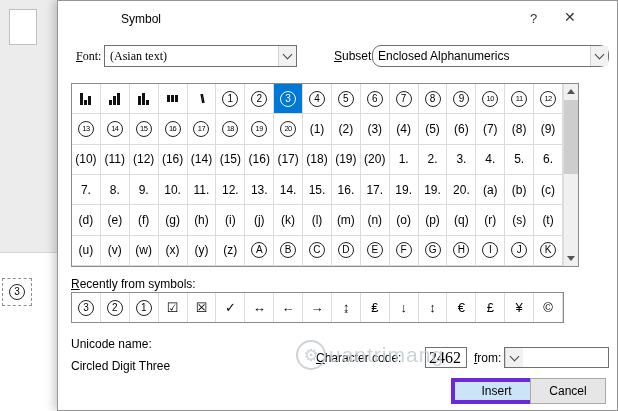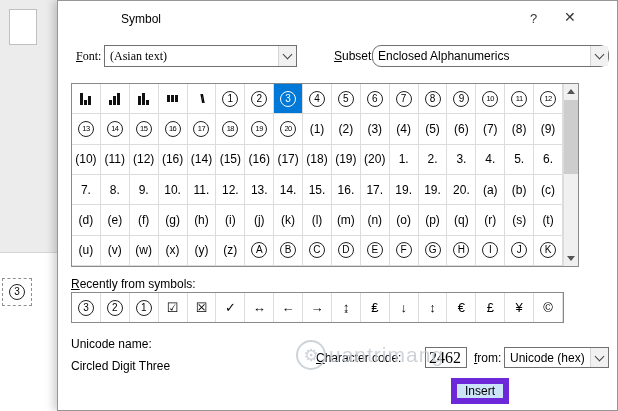--- a/index.html
+++ b/index.html
@@ -69,21 +69,21 @@
   .uni-name{left:13px;top:358px;}
   .lbl-cc{left:258px;top:350px;}
   .cc-input{position:absolute;left:367px;top:346px;width:42px;height:21px;border:1px solid #707070;
             font-size:16px;padding:0 3px;box-sizing:border-box;font-family:Liberation Serif, serif;}
   .lbl-from{left:416px;top:350px;}
   .combo-from{left:446px;top:346px;width:105px;height:21px;}
 
   
   .btn{position:absolute;top:377px;height:26px;font-size:12px;display:flex;align-items:center;
        justify-content:center;box-sizing:border-box;cursor:default;}
-  .btn-insert{left:393px;width:58px;background:#cce4f7;border:6px solid #6d28d9;}
+  .btn-insert{left:393px;width:91px;background:#cce4f7;border:4px solid #6d28d9;}
   .btn-cancel{left:472px;width:76px;background:#e6e6e6;border:1px solid #a9a9a9;}
 
   
   .wm{position:absolute;left:238px;top:339px;display:flex;align-items:center;gap:3px;
       color:#c6ccd2;opacity:.85;pointer-events:none;z-index:4;}
   .gear-wrap{width:30px;height:30px;border:2px solid #c6ccd2;border-radius:50%;display:flex;
              align-items:center;justify-content:center;box-sizing:border-box;font-size:17px;}
   .wm .txt{font-size:21px;letter-spacing:1px;}
 </style>
 </head>
@@ -348,26 +348,26 @@
         <div class="cell">©</div>
       </div>
 
     <span class="lbl lbl-uni">Unicode name:</span>
     <span class="lbl uni-name" style="position:absolute;">Circled Digit Three</span>
 
     <span class="lbl lbl-cc accel">Character code:</span>
     <input class="cc-input" value="2462" style="">
     <span class="lbl lbl-from accel">from:</span>
     <div class="combo combo-from">
-      <span class="val">Unicode (hex)</span>
       <span class="dd">
           <span class="chev"></span>
         </span>
     </div>
 
     <div class="wm">
       <span class="gear-wrap">⚙</span>
       <span class="txt">uantrimang</span>
     </div>
 
     <div class="btn btn-insert">Insert</div>
+    <div class="btn btn-cancel">Cancel</div>
   </div>
 </div>
 
 </body></html>

